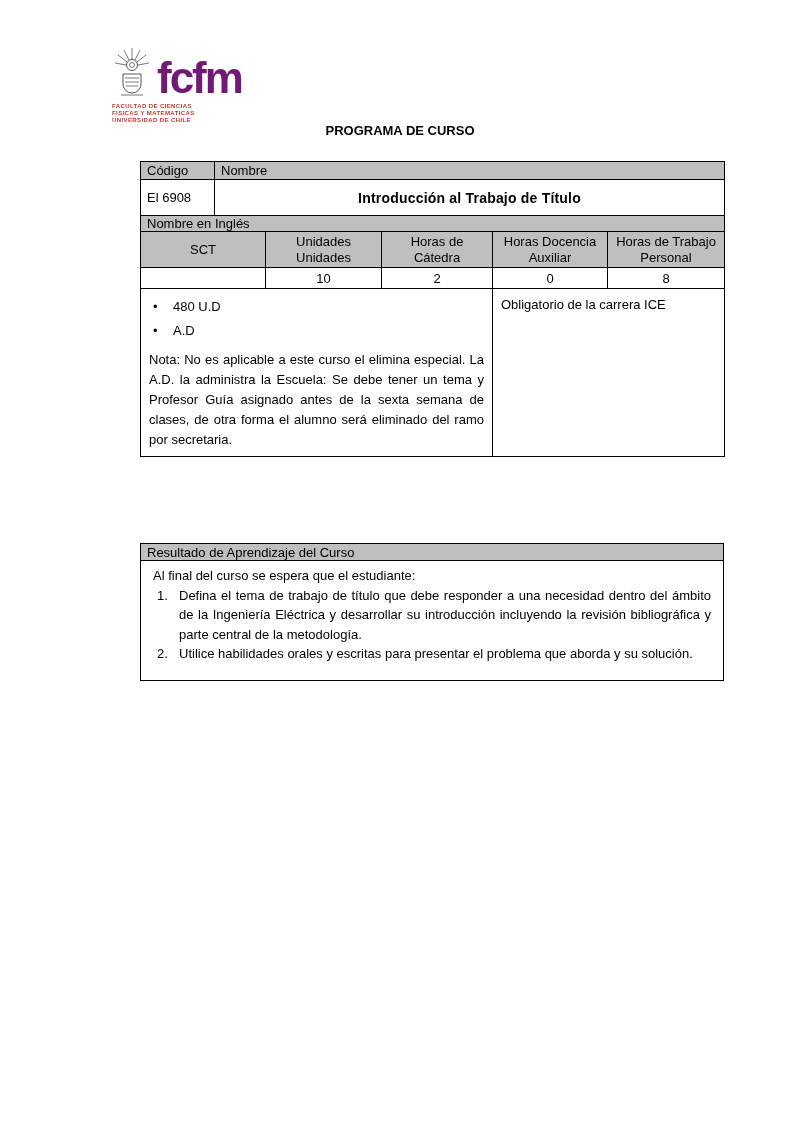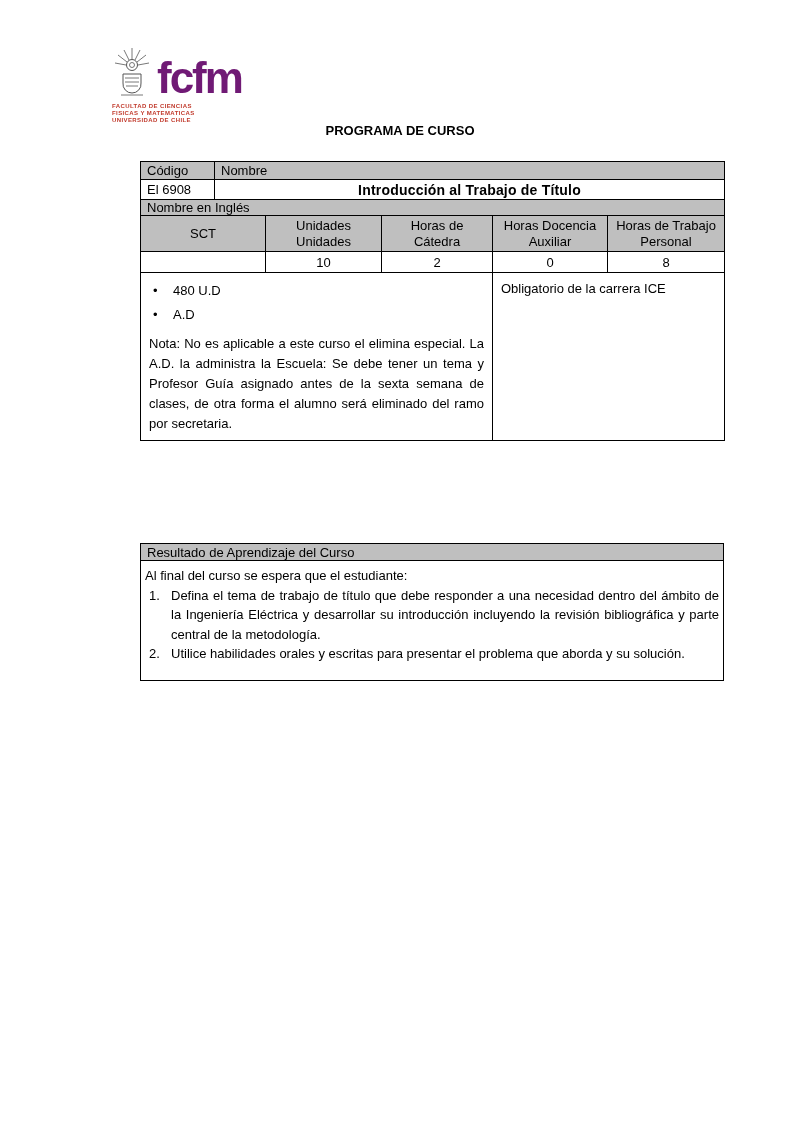--- a/index.html
+++ b/index.html
@@ -54,21 +54,21 @@
     font-size:13px;
     padding:0 6px;
     vertical-align:middle;
     overflow:hidden;
   }
   .gray { background:#bfbfbf; }
   .center { text-align:center; }
   .bold { font-weight:bold; }
 
   .r1 td { height:18px; }
-  .r2 td { height:20px; }
+  .r2 td { height:36px; }
   .r3 td { height:15px; }
   .r4 td { height:19px; }
   .rhead td { height:36px; line-height:16px; text-align:center; }
   .rvals td { height:21px; text-align:center; }
   .rreq td { height:17px; text-align:center; }
 
   .title-cell { font-size:14px; letter-spacing:.2px; }
 
   .content-cell {
     height:168px;
@@ -77,21 +77,21 @@
     line-height:20px;
   }
   .bullet-row { display:flex; margin-left:4px; height:24px; align-items:center; }
   .bullet { width:20px; }
   .nota { margin-top:7px; text-align:justify; }
 
   .results-head td { height:17px; text-align:left; }
   .results-body {
     height:120px;
     vertical-align:top;
-    padding:5px 4px;
+    padding:5px 12px;
     line-height:19.5px;
   }
   .num-row { display:flex; margin-left:4px; }
   .num { width:22px; flex:0 0 22px; }
   .num-text { flex:1; text-align:justify; }
 </style>
 </head>
 <body>
 
 <div class="page">

